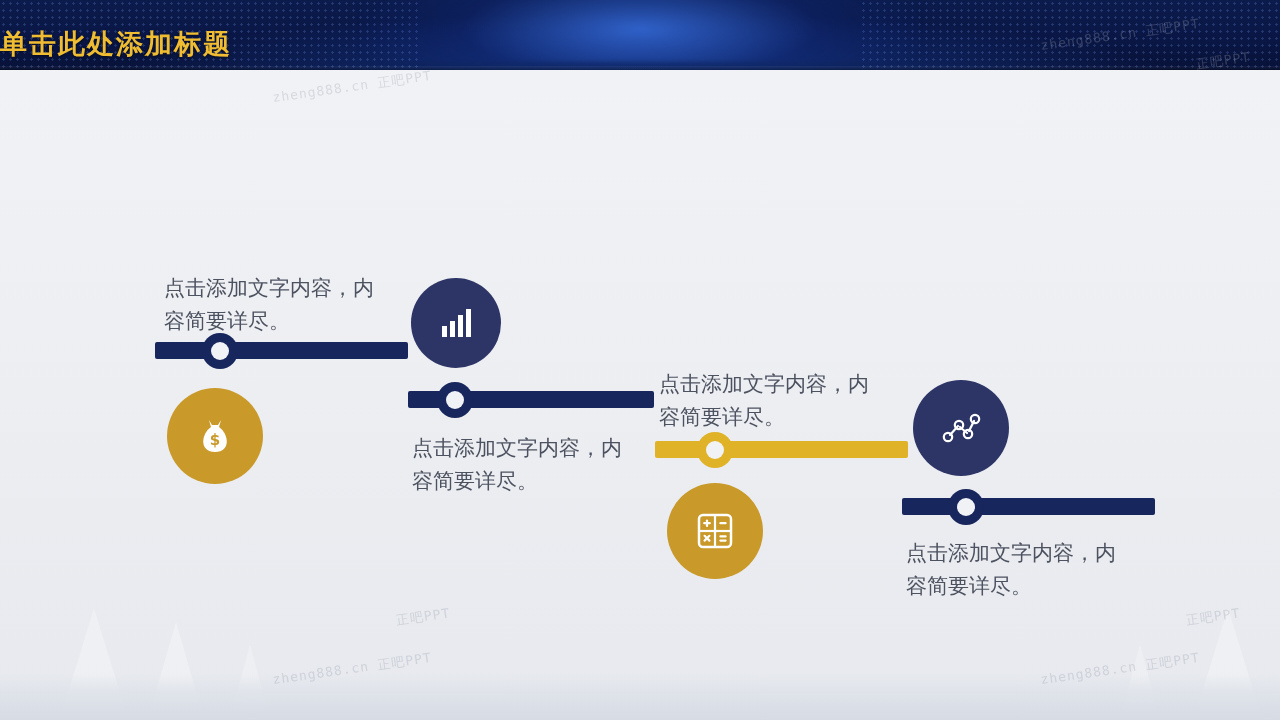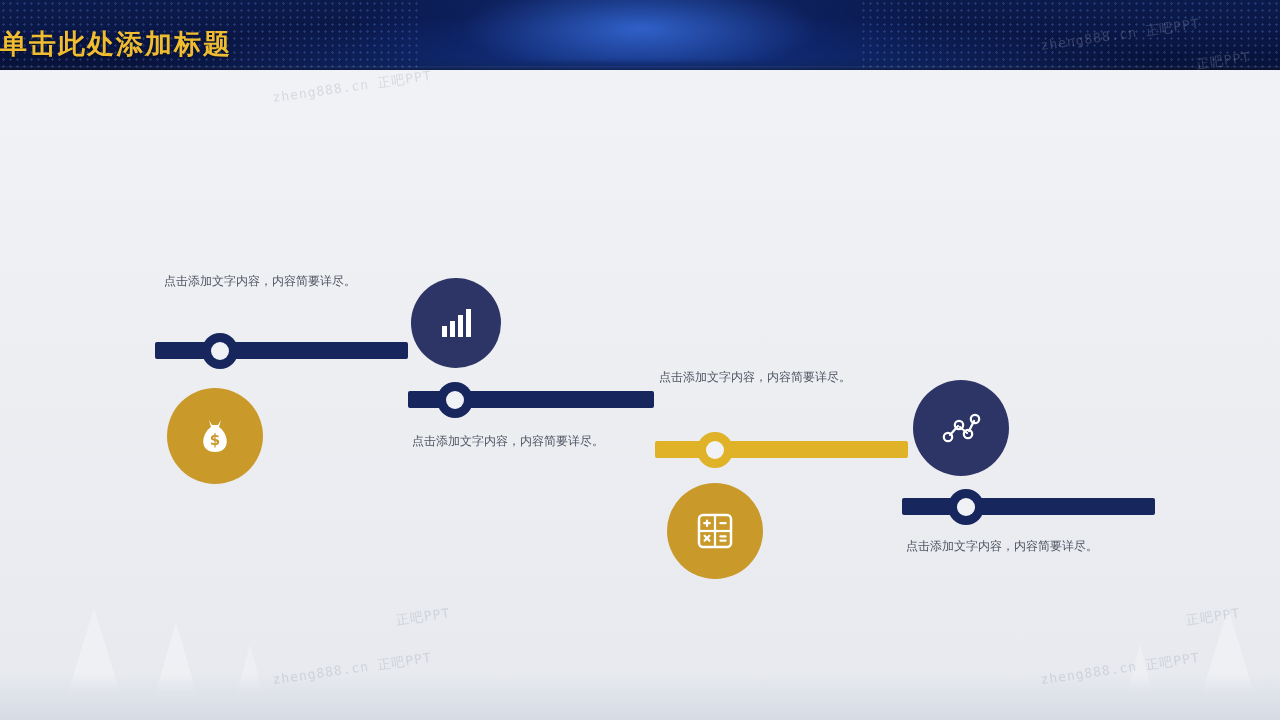--- a/index.html
+++ b/index.html
@@ -142,21 +142,21 @@
     border-radius: 50%;
     display: flex;
     align-items: center;
     justify-content: center;
   }
   .circle.navy { background: #2c3566; }
   .circle.gold { background: #c9992a; }
 
   .caption {
     position: absolute;
-    font-size: 12px;
+    font-size: 21px;
     line-height: 1.55;
     color: #4d5260;
     width: 218px;
   }
 
   .icon-svg { display: block; }
 </style>
 </head>
 <body>
 

